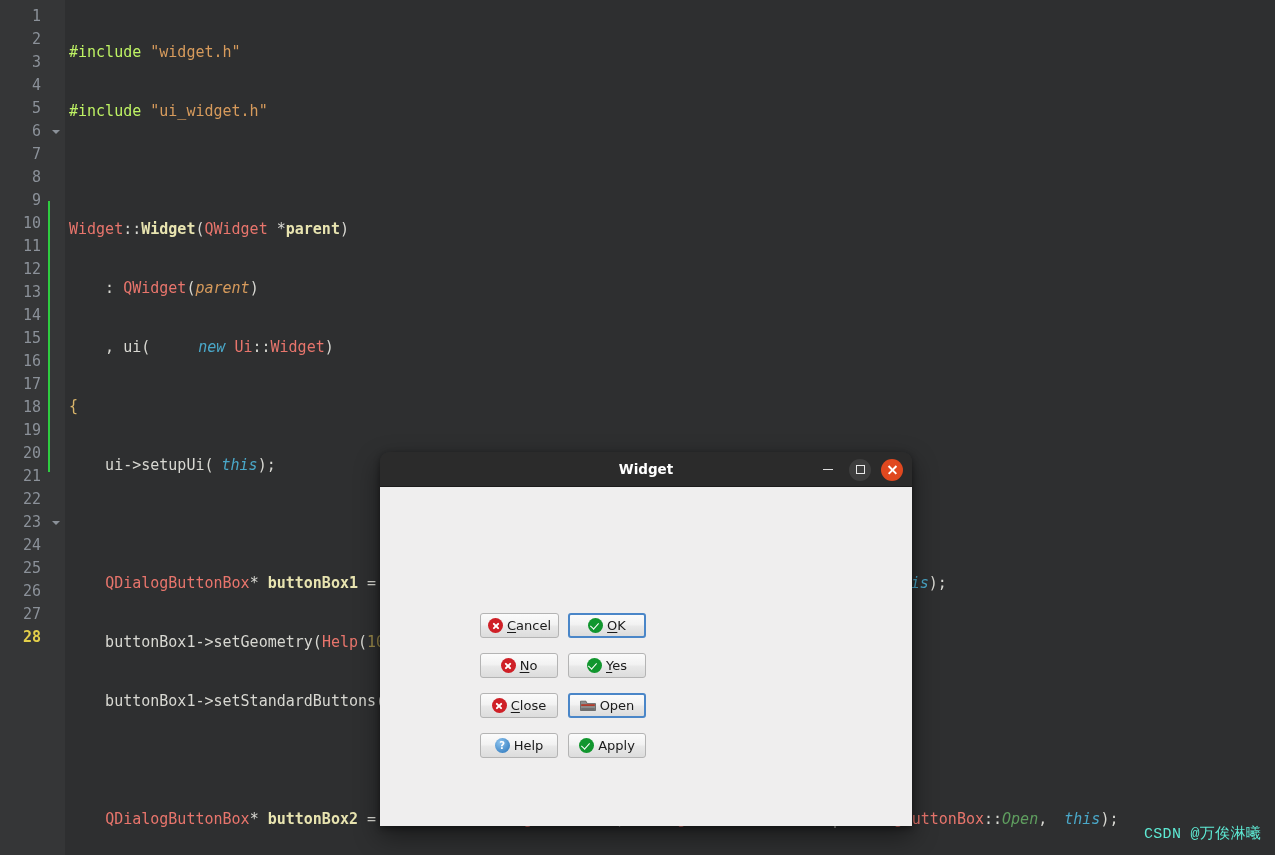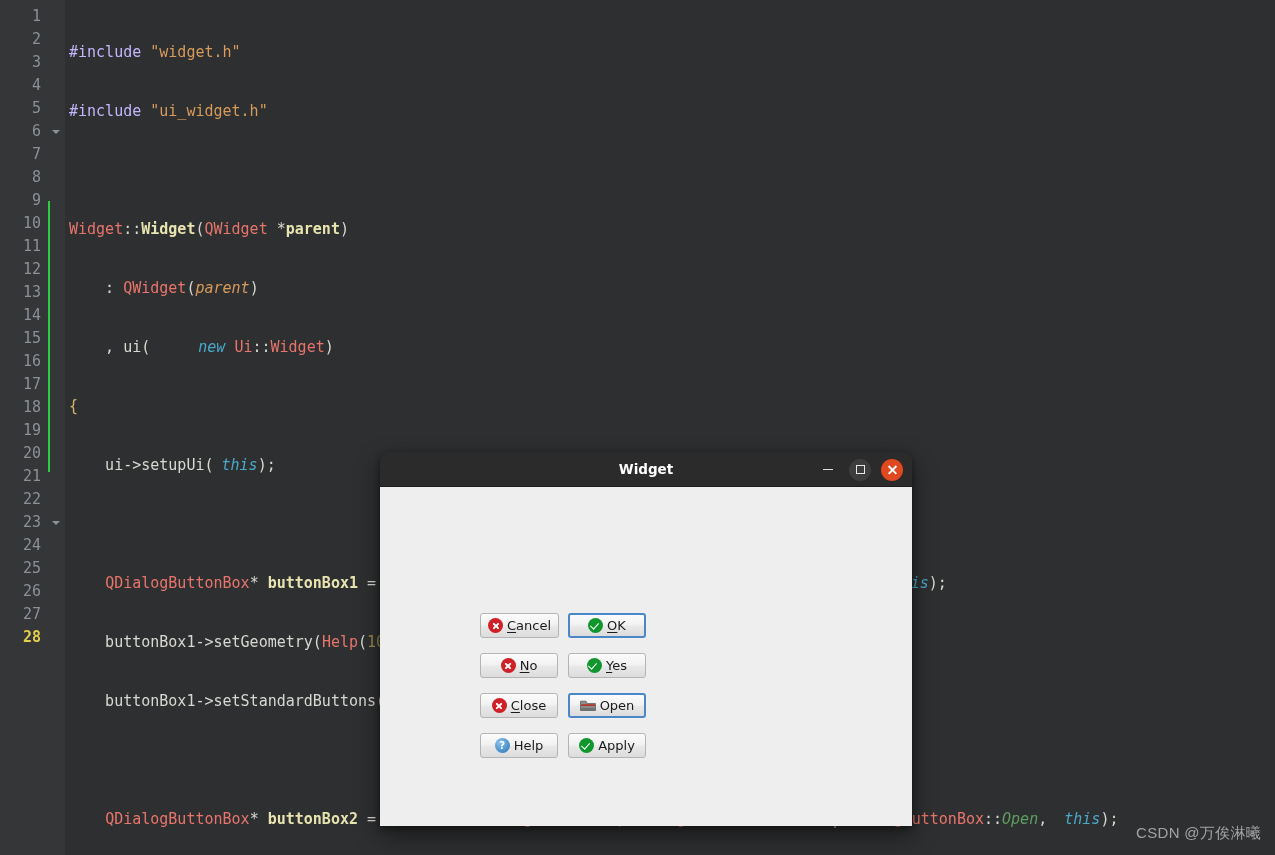--- a/index.html
+++ b/index.html
@@ -93,21 +93,21 @@
     overflow: hidden;
   }
 
   .code .line {
     height: 23px;
     line-height: 23px;
     color: #d8d8d2;
   }
 
   
-  .t-pre   { color: #c4b5fd; }
+  .t-pre   { color: #bef264; }
   .t-str   { color: #d79b5c; }
   .t-type  { color: #e8756c; }
   .t-fn    { color: #e8e4b0; font-weight: bold; }
   .t-kw    { color: #4aa8c9; font-style: italic; margin-left: 48px; }
   .t-param { color: #d79b5c; font-style: italic; }
   .t-bold  { color: #e8e4b0; font-weight: bold; }
   .t-num   { color: #9b8a4a; }
   .t-enum  { color: #5f9e5f; font-style: italic; }
   .t-plain { color: #d8d8d2; }
   .t-brace { color: #d8b46a; }
@@ -270,23 +270,23 @@
     flex: 0 0 16px;
     border-radius: 0;
     background: transparent;
   }
 
   
   .watermark {
     position: absolute;
     right: 14px;
     bottom: 12px;
-    font-family: Liberation Sans, sans-serif;
+    font-family: Liberation Mono, monospace;
     font-size: 15px;
-    color: #a3a3a3;
+    color: #5eead4;
     letter-spacing: 0.3px;
   }
 </style>
 </head>
 <body>
 
 <div id="screen">
 
   <div class="editor">
 

